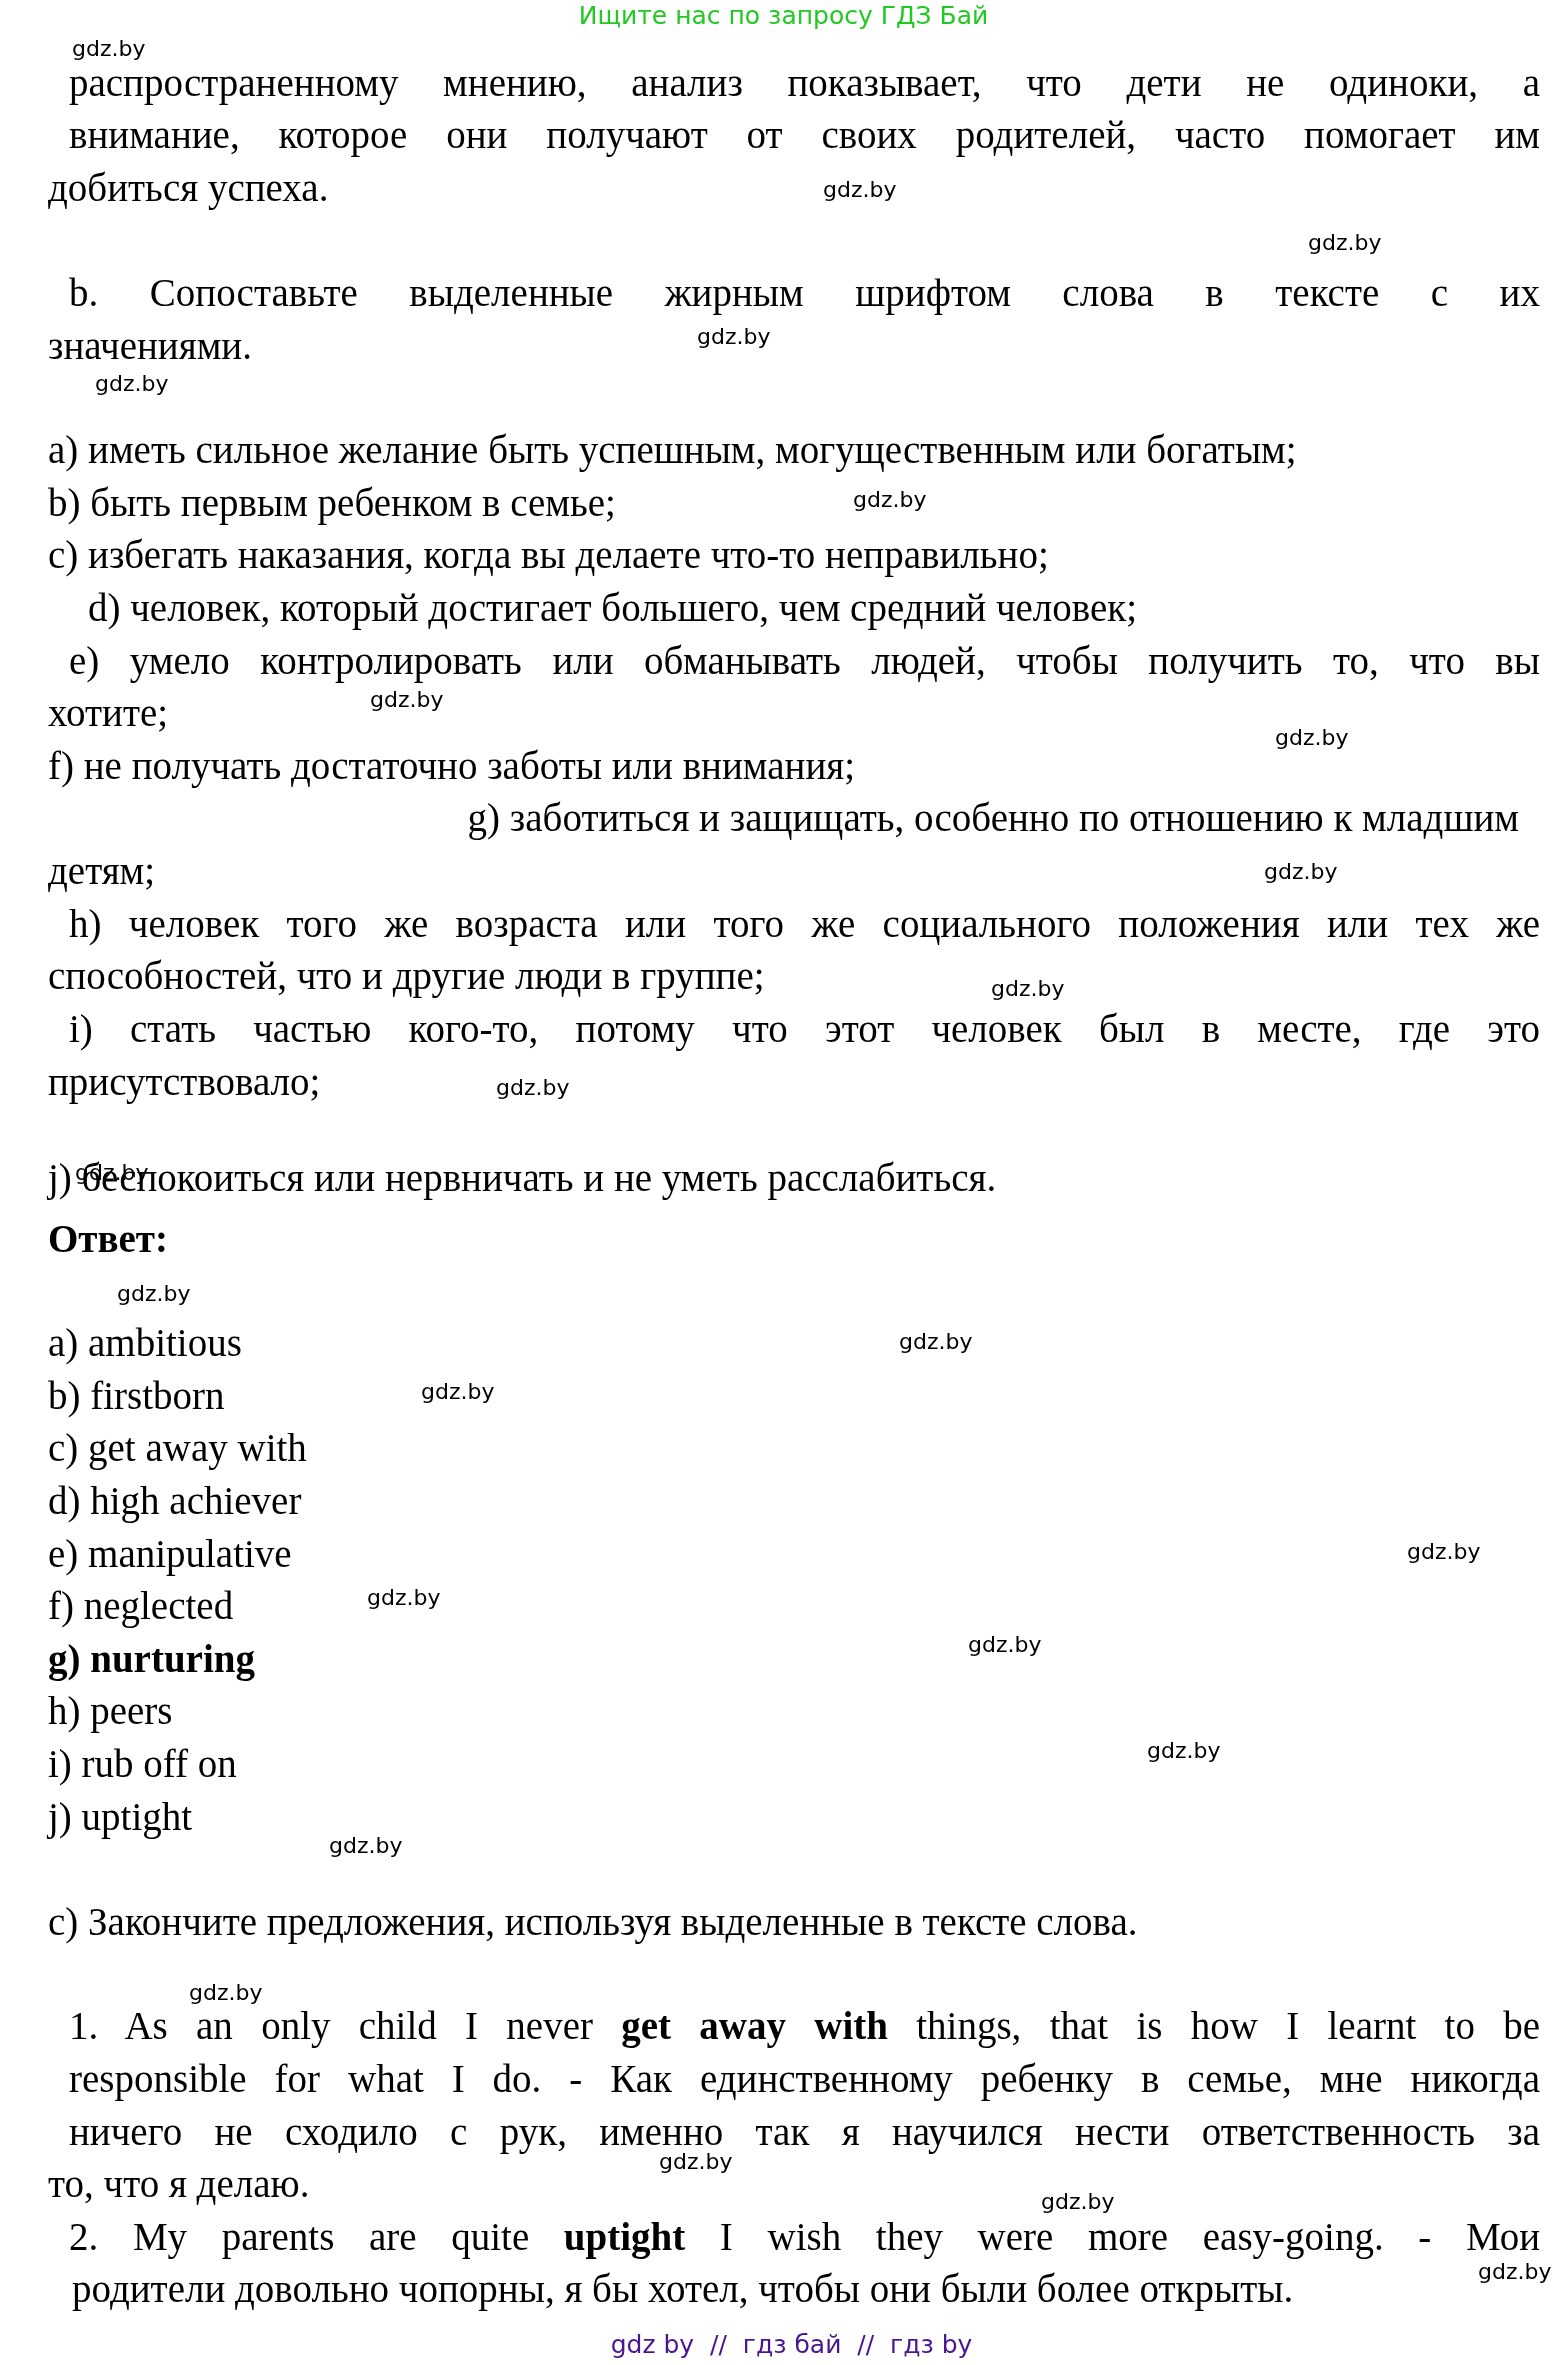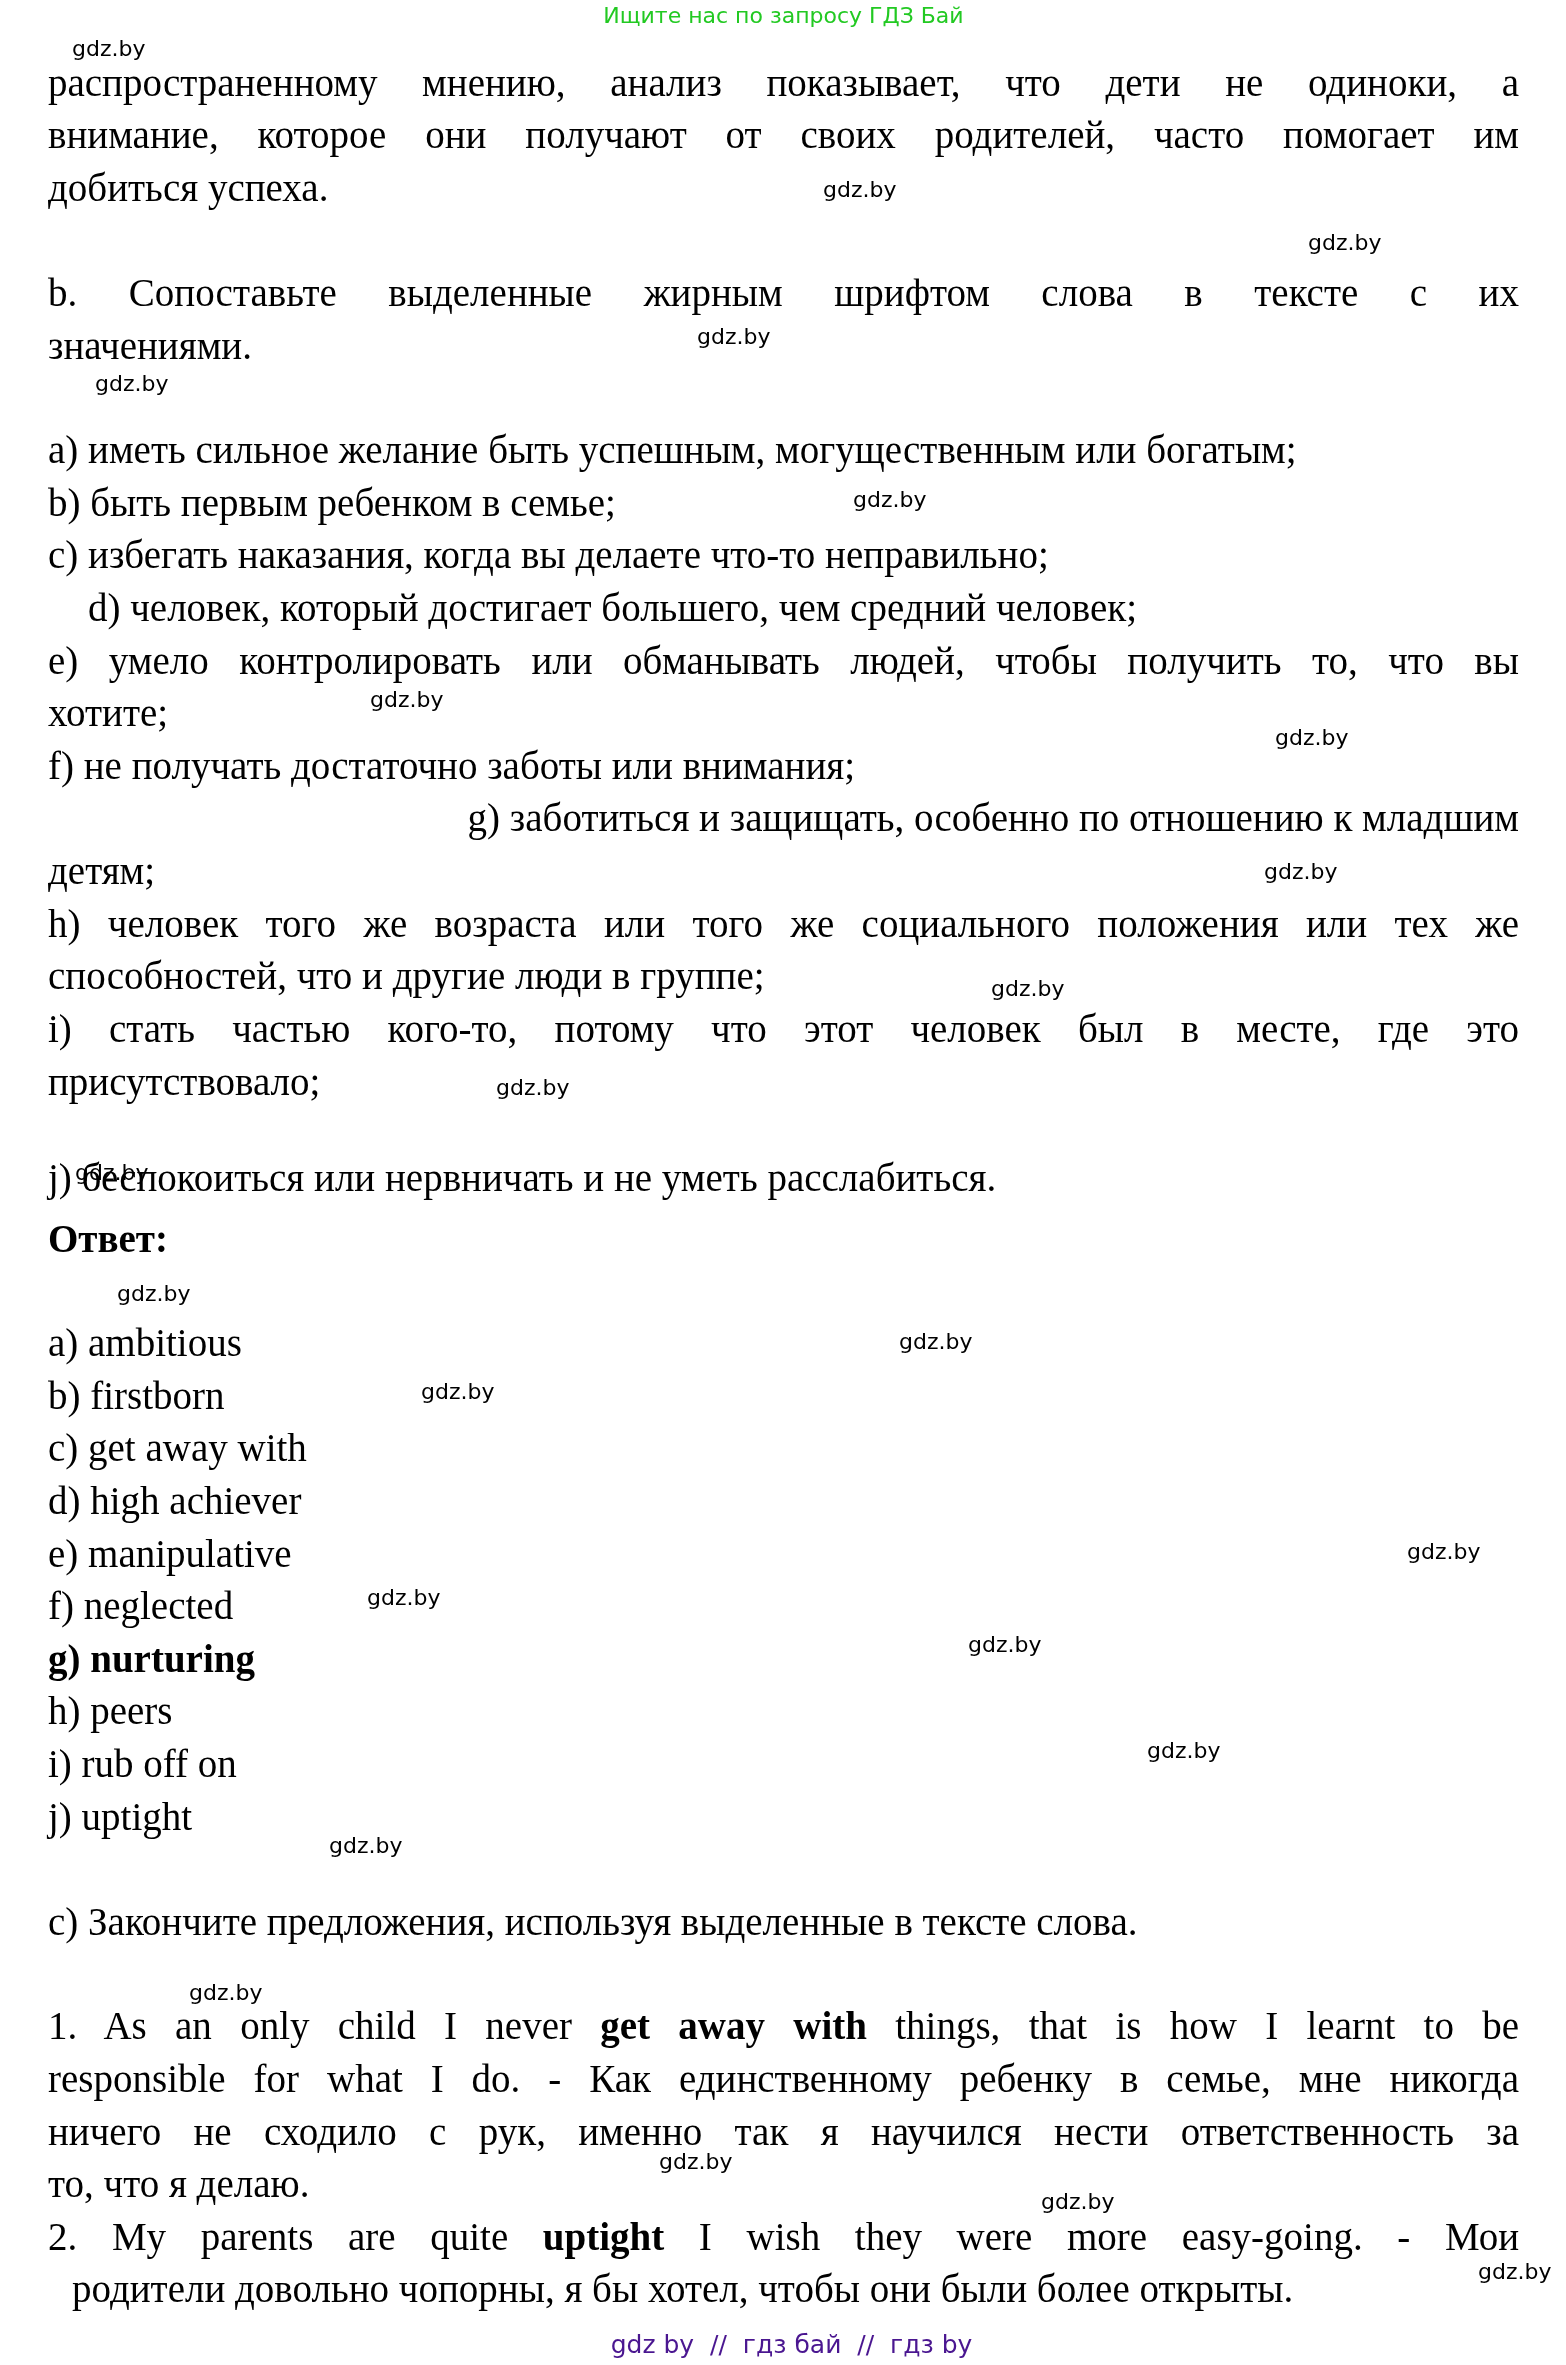--- a/index.html
+++ b/index.html
@@ -1,23 +1,23 @@
 <!DOCTYPE html>
 <html style="font-size:12.6px"><head>
 <meta charset="utf-8">
 <style>
   html, body { margin:0; padding:0; background:#ffffff; }
   body { width:1567px; height:2366px; position:relative; overflow:hidden; }
   .hdr { position:absolute; left:0; width:1567px; top:0; height:31px; text-align:center;
-         font-family:"DejaVu Sans", sans-serif; font-size:22px; line-height:31px; color:#22c922; }
+         font-family:"DejaVu Sans", sans-serif; font-size:25px; line-height:31px; color:#22c922; }
   .ftr { position:absolute; left:8px; width:1567px; top:2325px; height:39px; text-align:center;
          font-family:"DejaVu Sans", sans-serif; font-size:25px; line-height:39px; color:#4a1690; white-space:pre; }
   .ln { position:absolute; left:48px; width:1471px; font-family:"Liberation Serif", serif;
         font-size:39px; line-height:52px; height:52px; color:#000; white-space:nowrap; }
-  .just { text-align:justify; text-align-last:justify; white-space:normal; }
+  .just { text-align:justify; text-align-last:justify; white-space:normal;margin-left:21px; }
   .wm { position:absolute; font-family:"DejaVu Sans", sans-serif; font-size:22px; line-height:27px; color:#000; white-space:nowrap; }
   b { font-weight:bold; }
 </style>
 </head>
 <body>
 
 <div class="hdr">Ищите нас по запросу ГДЗ Бай</div>
 
 <div class="wm" style="left:72px;top:35px;">gdz.by</div>
 <div class="wm" style="left:823px;top:176px;">gdz.by</div>

